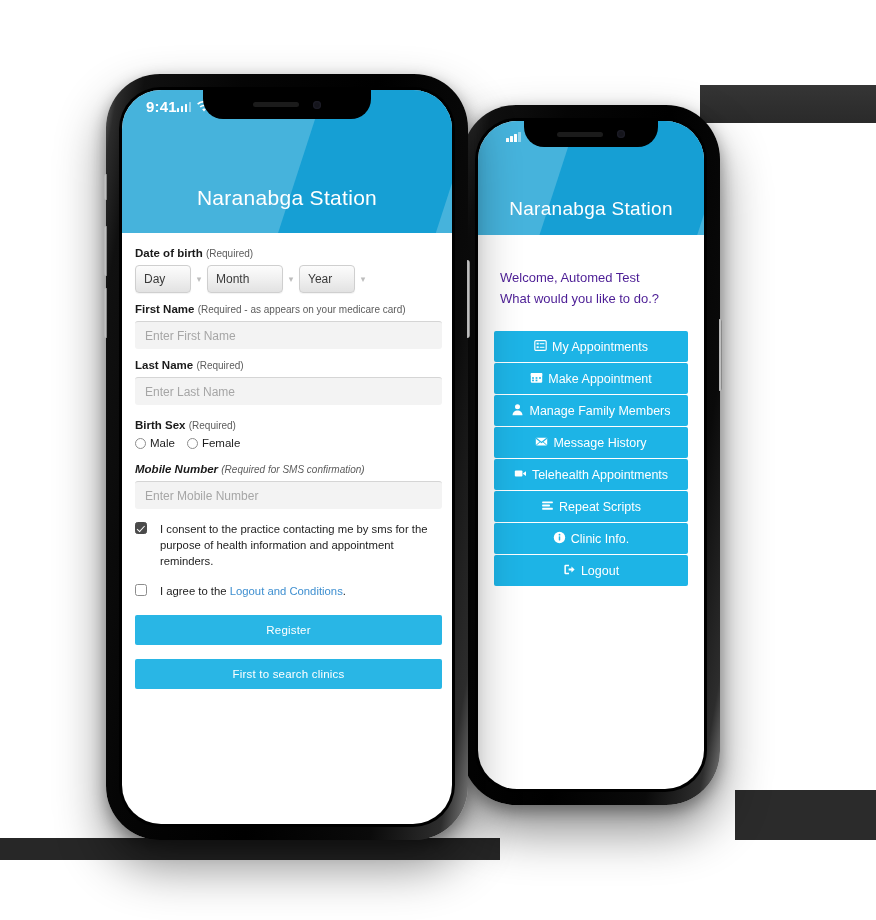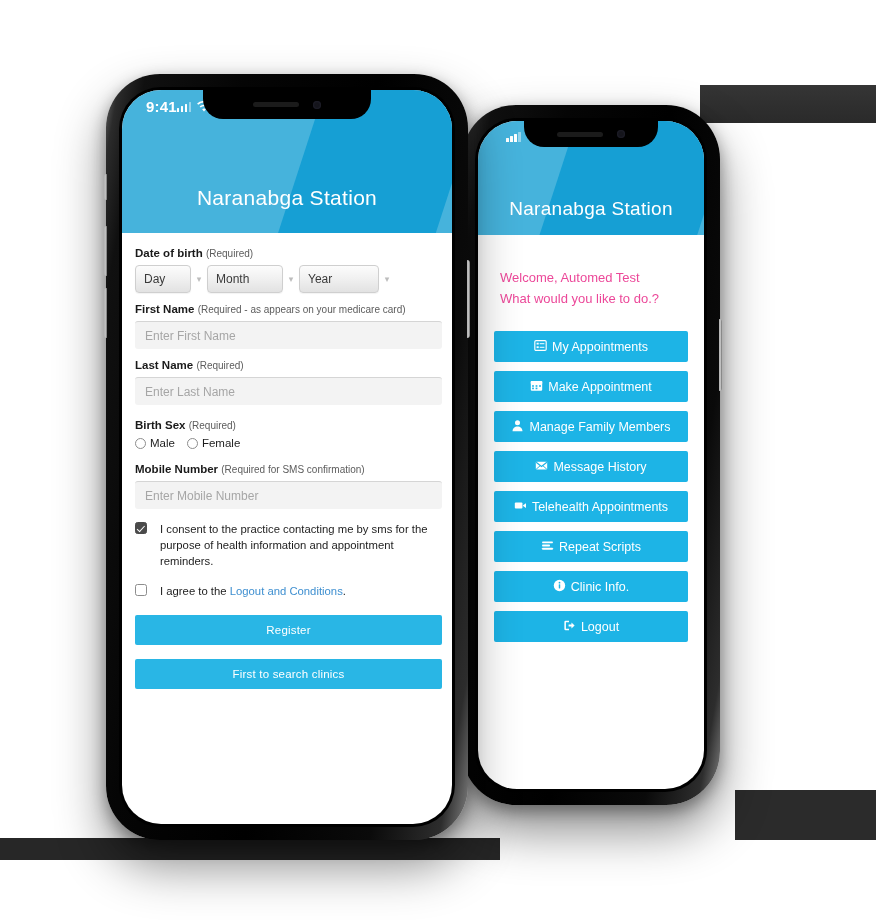--- a/index.html
+++ b/index.html
@@ -280,37 +280,37 @@
     border: none;
     border-radius: 2px;
     margin-top: 12px;
     font-family: "Liberation Sans", sans-serif;
     letter-spacing: .2px;
   }
 
   
   .menu-body { padding: 0 16px; background: #fff; }
   .welcome-wrap {
-    color: #ec4899;
+    color: #4c1d95;
     font-size: 13px;
     line-height: 1.62;
     padding: 32px 0 22px 6px;
   }
   .menu-btn {
     display: block;
     width: 100%;
     box-sizing: border-box;
     background: #1db4e6;
     color: #fff;
     text-align: center;
     font-size: 12.5px;
     padding: 8px 0;
     border: none;
     border-radius: 2px;
-    margin-bottom: 9px;
+    margin-bottom: 1px;
     font-family: "Liberation Sans", sans-serif;
   }
   .menu-btn .mi {
     display: inline-block;
     margin-right: 5px;
     vertical-align: -1px;
   }
   .menu-btn svg { display: block; }
 
   
@@ -505,21 +505,21 @@
         </div>
         <div class="dob-row">
           <div class="select-box" style="width:56px;">
             <span>Day</span>
           </div>
           <span class="chev">▾</span>
           <div class="select-box" style="width:76px;">
             <span>Month</span>
           </div>
           <span class="chev">▾</span>
-          <div class="select-box" style="width:80px;">
+          <div class="select-box" style="width:56px;">
             <span>Year</span>
           </div>
           <span class="chev">▾</span>
         </div>
 
         
         <div class="field-label">
           <span>First Name</span>
           <span class="hint">(Required - as appears on your medicare card)</span>
         </div>
@@ -542,21 +542,21 @@
             <span class="radio-dot"></span>
             <span>Male</span>
           </label>
           <label class="radio-item">
             <span class="radio-dot"></span>
             <span>Female</span>
           </label>
         </div>
 
         
-        <div class="field-label" style="margin-top:14px;">
+        <div class="field-label" style="margin-top:14px;font-style:italic;">
           <span>Mobile Number</span>
           <span class="hint">(Required for SMS confirmation)</span>
         </div>
         <input class="text-input" type="text" placeholder="Enter Mobile Number" style="">
 
         
         <label class="check-row">
           <span class="check-box checked"></span>
           <span>I consent to the practice contacting me by sms for the purpose of health information and appointment reminders.</span>
         </label>

